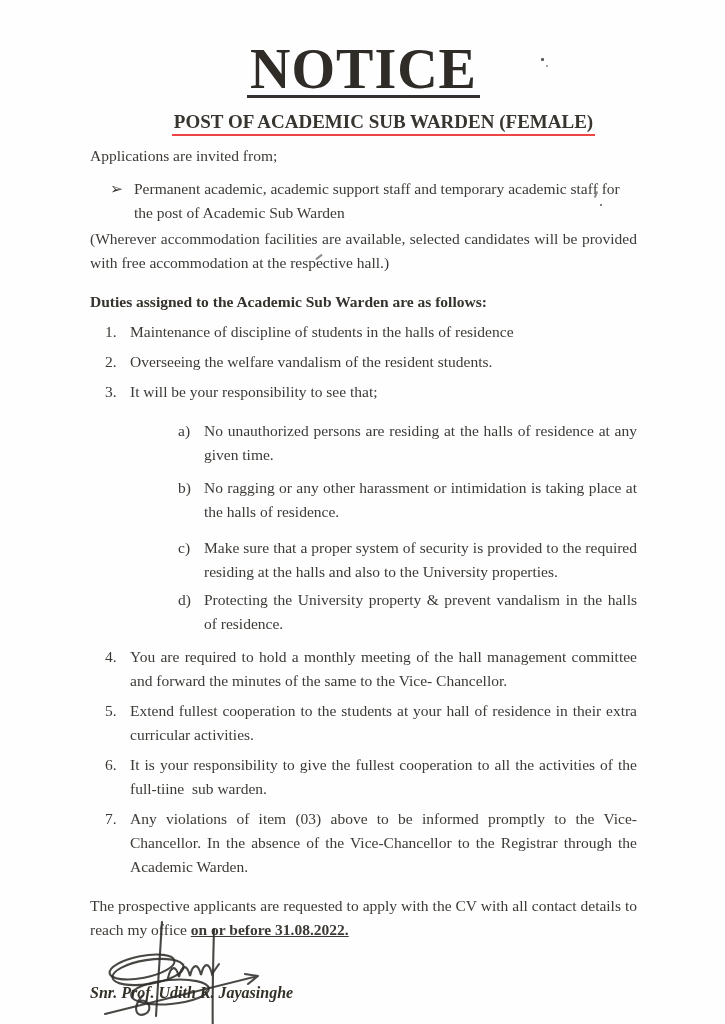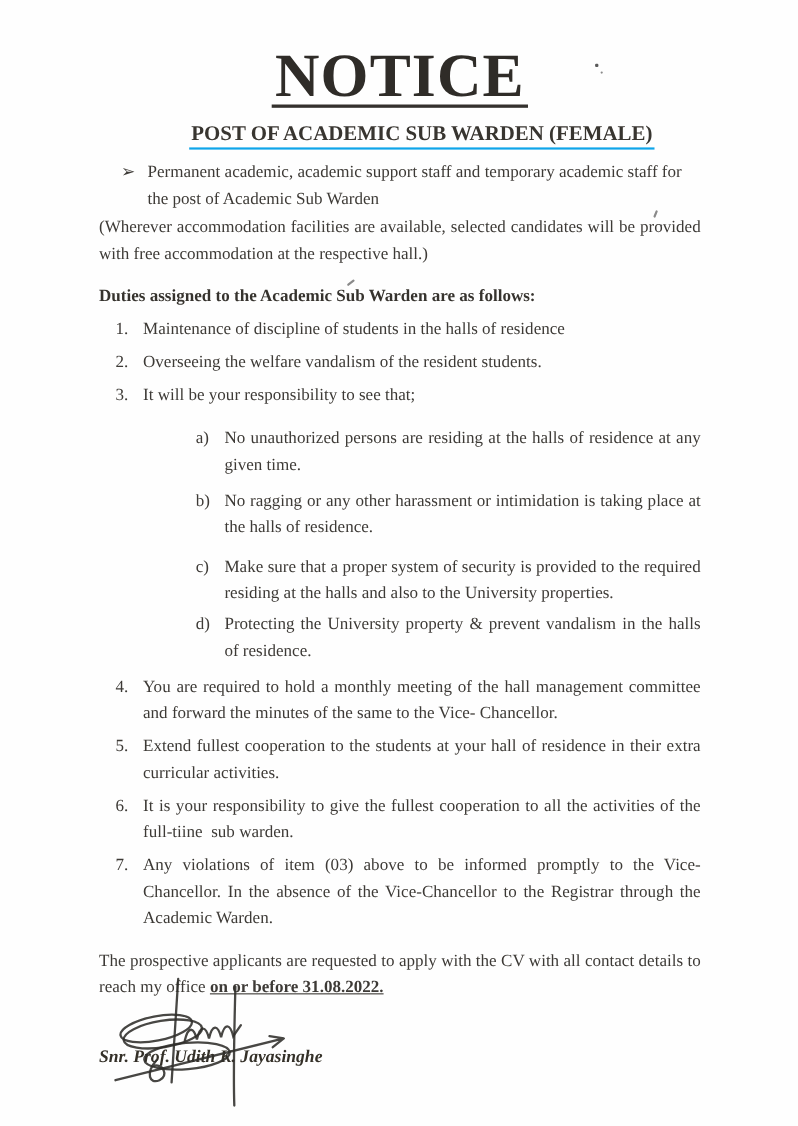--- a/index.html
+++ b/index.html
@@ -23,21 +23,21 @@
     display:inline-block;
     font-size:56px; line-height:46px; font-weight:bold;
     letter-spacing:1px;
     border-bottom:3px solid #34312d;
     padding:0 3px 3px 3px;
     color:#2f2c28;
   }
   .sub { text-align:center; font-weight:bold; font-size:19px; line-height:22px; color:#383530; }
   .sub1 { margin-top:13px; }
   .sub2 { margin-top:4px; }
-  .sub .underlined { display:inline-block; border-bottom:2px solid #0ea5e9; padding:0 2px 1px 2px;margin-left:40px; }
+  .sub .underlined { display:inline-block; border-bottom:2px solid #ef4444; padding:0 2px 1px 2px;margin-left:40px; }
 
   .intro { margin-top:8px; }
 
   .bullet-row { display:flex; margin:9px 0 0 20px; }
   .bullet-marker { flex:0 0 24px; }
   .bullet-text { flex:1; }
 
   .note { margin-top:2px; text-align:justify; }
   .duties-heading { margin-top:15px; font-weight:bold; color:#36332e; }
 
@@ -83,20 +83,21 @@
   <div class="content">
 
     <div class="title-row">
       <span class="main-title">NOTICE</span>
     </div>
 
     <div class="sub sub1">
       <span class="underlined">POST OF ACADEMIC SUB WARDEN (FEMALE)</span>
     </div>
 
+    <div class="intro">Applications are invited from;</div>
 
     <div class="bullet-row">
       <span class="bullet-marker">➢</span>
       <span class="bullet-text">Permanent academic, academic support staff and temporary academic staff for the post of Academic Sub Warden</span>
     </div>
 
     <div class="note">(Wherever accommodation facilities are available, selected candidates will be provided with free accommodation at the respective hall.)</div>
 
     <div class="duties-heading">Duties assigned to the Academic Sub Warden are as follows:</div>
 

